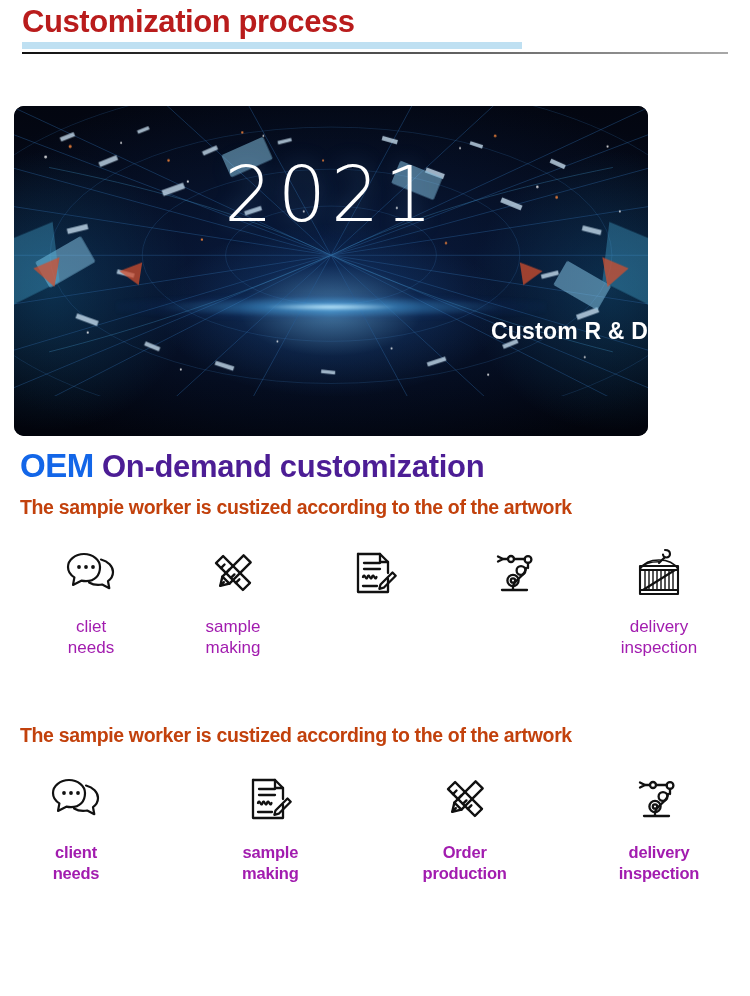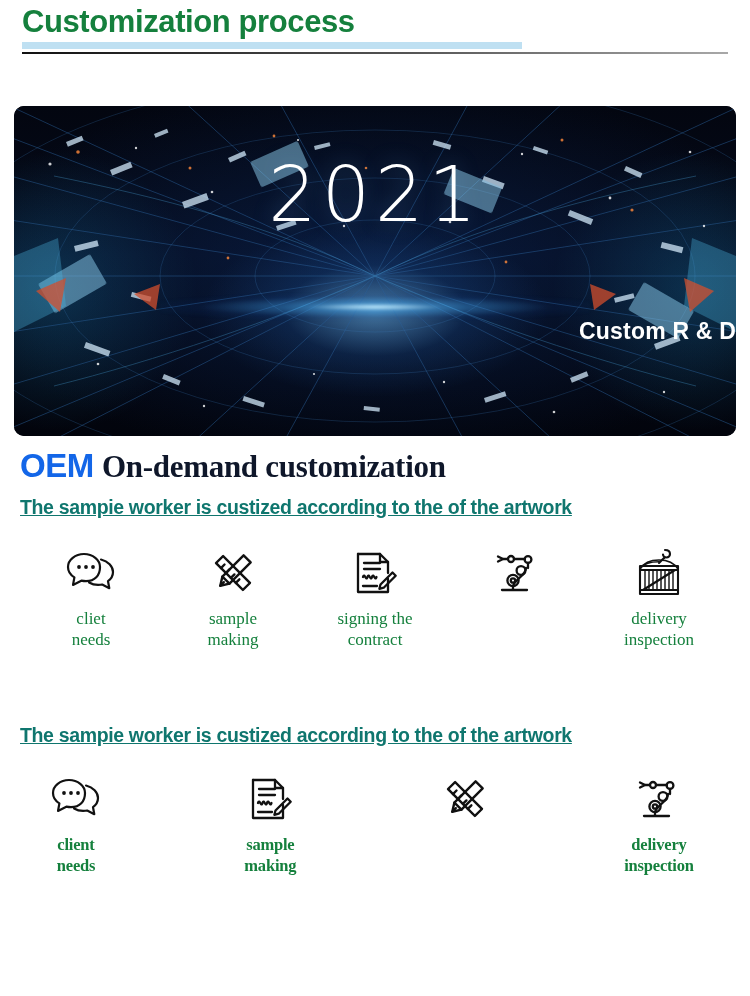--- a/index.html
+++ b/index.html
@@ -25,21 +25,21 @@
     left: 0; top: 0;
     width: 750px;
     height: 62px;
   }
   .page-title {
     position: absolute;
     left: 22px;
     top: 4px;
     font-size: 31px;
     font-weight: bold;
-    color: #15803d;
+    color: #b91c1c;
     letter-spacing: -0.4px;
     font-family: "Liberation Sans", sans-serif;
     white-space: nowrap;
   }
   .title-underline-blue {
     position: absolute;
     left: 22px;
     top: 42px;
     width: 500px;
     height: 7px;
@@ -52,21 +52,21 @@
     width: 706px;
     height: 2px;
     background: linear-gradient(to right, #111111 0%, #555555 55%, #a8a8a8 100%);
   }
 
   
   .banner {
     position: absolute;
     left: 14px;
     top: 106px;
-    width: 722px;
+    width: 634px;
     height: 330px;
     border-radius: 10px;
     overflow: hidden;
     background: #04060f;
     padding-left: 16px;
   }
   .banner-bg {
     position: absolute;
     inset: 0;
     background:
@@ -161,31 +161,30 @@
     white-space: nowrap;
     letter-spacing: -0.3px;
     line-height: 1.08;
   }
   .sec-tag {
     color: #1366e8;
     font-size: 33px;
     font-weight: bold;
     letter-spacing: -0.5px;
   }
-  .sec-title { color: #0f172a; font-family: Liberation Serif, serif; }
+  .sec-title { color: #4c1d95; }
 
   .sec-sub {
     margin-left: 20px;
     margin-top: 12px;
     font-size: 19.5px;
     font-weight: bold;
-    color: #0f766e;
+    color: #c2410c;
     white-space: nowrap;
     letter-spacing: -0.35px;
-    text-decoration: underline;
   }
 
   
   .steps {
     display: flex;
     justify-content: space-between;
     align-items: flex-start;
     padding: 0 26px;
     margin-top: 28px;
   }
@@ -198,25 +197,25 @@
   }
   .step-icon {
     width: 52px;
     height: 52px;
     display: flex;
     align-items: center;
     justify-content: center;
   }
   .step-icon svg { display: block; }
   .step-label {
-    margin-top: 9px;
+    margin-top: 17px;
     font-size: 17px;
     line-height: 1.28;
-    color: #15803d;
-    font-family: Liberation Serif, serif;
+    color: #a21caf;
+    font-family: Liberation Sans, sans-serif;
   }
   .steps-bold .step-label {
     font-weight: bold;
     font-size: 16.5px;
     letter-spacing: -0.2px;
   }
   .steps-odm { margin-top: 26px; padding-left: 11px; }
 </style>
 </head>
 <body>
@@ -400,21 +399,20 @@
           <svg width="48" height="48" viewBox="0 0 48 48" fill="none" stroke="#111" stroke-width="2.3" stroke-linejoin="round" stroke-linecap="round">
             <path d="M7 5h22l8 8v11"></path>
             <path d="M37 30v13H7V5"></path>
             <path d="M29 5v8h8"></path>
             <path d="M13 14h16M13 20h16"></path>
             <path d="M12 28c1.5-5 3 5 4.5 0s3 5 4.5 0 3 5 4.5 0"></path>
             <path d="M12 37h14"></path>
             <path d="M41.5 23.5l3.2 3.2-12 12-4.3 1.1 1.1-4.3z"></path>
           </svg>
         </div>
-        <div class="step-label">signing the<br>contract</div>
       </div>
 
       <div class="step">
         <div class="step-icon">
           <svg width="48" height="48" viewBox="0 0 48 48" fill="none" stroke="#111" stroke-width="2.3" stroke-linejoin="round" stroke-linecap="round">
             <path d="M5 7.5l5 2.5-5 2.5"></path>
             <path d="M10 10h5"></path>
             <circle cx="18" cy="10" r="3"></circle>
             <path d="M21 10h11"></path>
             <circle cx="35" cy="10.5" r="3.4"></circle>
@@ -491,20 +489,21 @@
               <path d="M19 4h10v30l-5 8-5-8z"></path>
               <path d="M19 34h10"></path>
               <path d="M24 37v5"></path>
             </g>
             <g transform="rotate(-45 24 24)">
               <path d="M19 5h10v38H19z"></path>
               <path d="M19 12h5M19 19h5M19 26h5M19 33h5"></path>
             </g>
           </svg>
         </div>
+        <div class="step-label">Order<br>production</div>
       </div>
 
       <div class="step">
         <div class="step-icon">
           <svg width="48" height="48" viewBox="0 0 48 48" fill="none" stroke="#111" stroke-width="2.3" stroke-linejoin="round" stroke-linecap="round">
             <path d="M5 7.5l5 2.5-5 2.5"></path>
             <path d="M10 10h5"></path>
             <circle cx="18" cy="10" r="3"></circle>
             <path d="M21 10h11"></path>
             <circle cx="35" cy="10.5" r="3.4"></circle>

